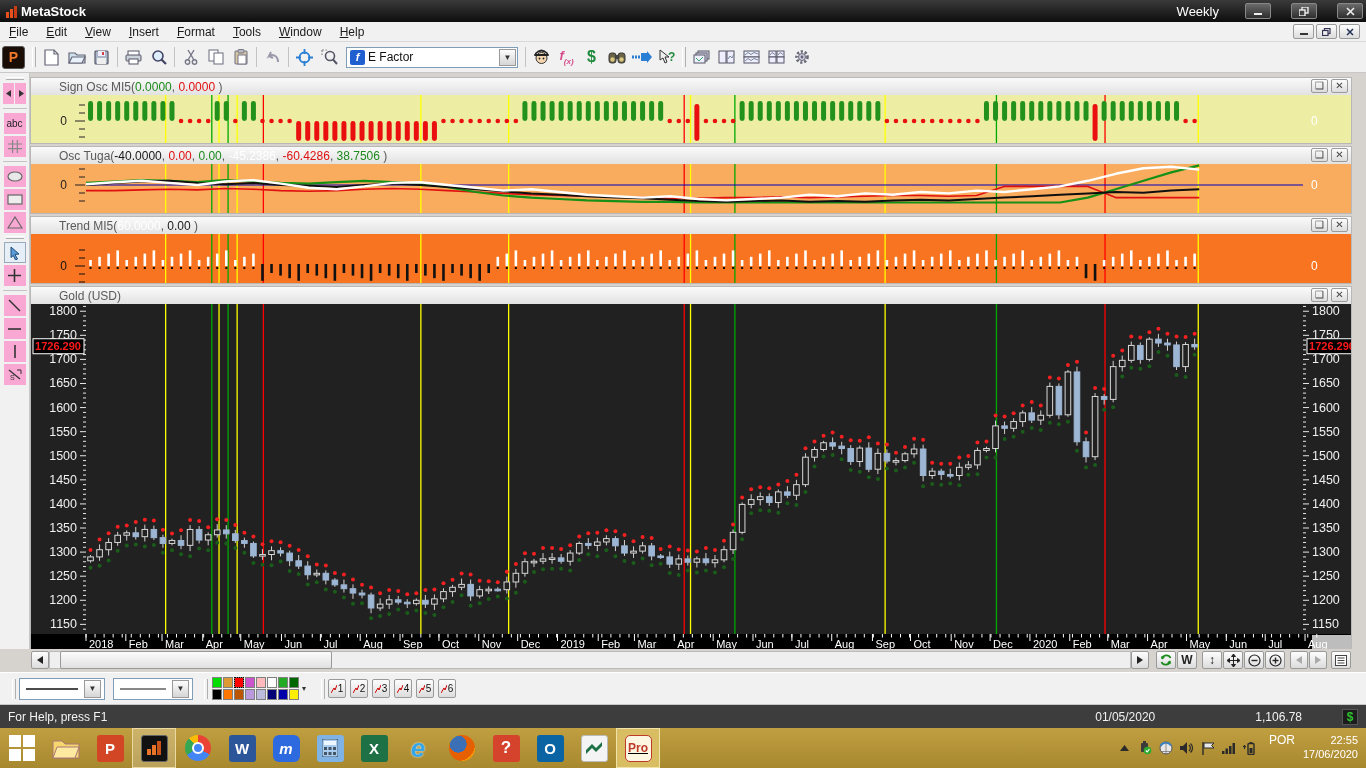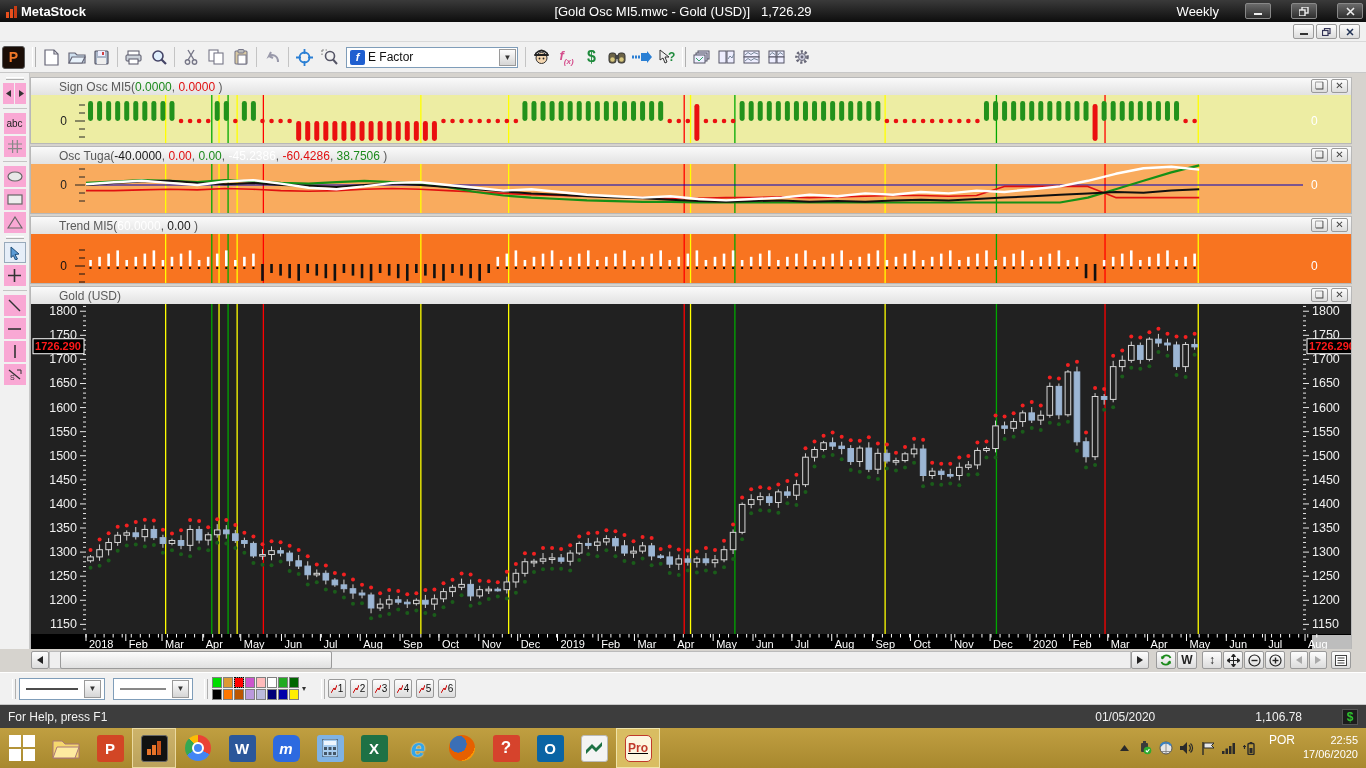--- a/index.html
+++ b/index.html
@@ -114,24 +114,20 @@
 
   <div class="titlebar">
     <div class="ts-logo">
       <svg width="12" height="13">
           <rect x="0" y="7" width="3" height="6" fill="#e8501e"></rect>
           <rect x="4" y="4" width="3" height="9" fill="#e8501e"></rect>
           <rect x="8" y="1" width="3" height="12" fill="#c83c14"></rect>
         </svg>
       <span>MetaStock</span>
     </div>
-    <div class="doc-title">
-      <span>[Gold Osc MI5.mwc - Gold (USD)]</span>&nbsp;&nbsp;
-      <span>1,726.29</span>
-    </div>
     <div class="tb-right">
       <span class="periodicity">Weekly</span>
       <div class="winbtn">
           <svg width="10" height="8">
             <rect x="1" y="6" width="8" height="2" fill="#eee"></rect>
           </svg>
         </div>
       <div class="winbtn">
           <svg width="10" height="9">
             <rect x="3" y="0" width="6" height="6" fill="none" stroke="#eee" stroke-width="1.4"></rect>
@@ -140,20 +136,21 @@
         </div>
       <div class="winbtn">
           <svg width="9" height="9">
             <path d="M1 1 L8 8 M8 1 L1 8" stroke="#eee" stroke-width="1.6"></path>
           </svg>
         </div>
     </div>
   </div>
 
   <div class="menubar">
+    <div id="menu-items"><span class="menu-item">File</span><span class="menu-item">Edit</span><span class="menu-item">View</span><span class="menu-item">Insert</span><span class="menu-item">Format</span><span class="menu-item">Tools</span><span class="menu-item">Window</span><span class="menu-item">Help</span></div>
     <div class="mdibtns">
       <div class="mdibtn">
           <svg width="8" height="7">
             <rect x="0" y="5" width="8" height="2" fill="#333"></rect>
           </svg>
         </div>
       <div class="mdibtn">
           <svg width="9" height="8">
             <rect x="2.5" y="0.5" width="5.5" height="5" fill="none" stroke="#335" stroke-width="1.2"></rect>
             <rect x="0.5" y="2.5" width="5.5" height="5" fill="#eee" stroke="#335" stroke-width="1.2"></rect>

